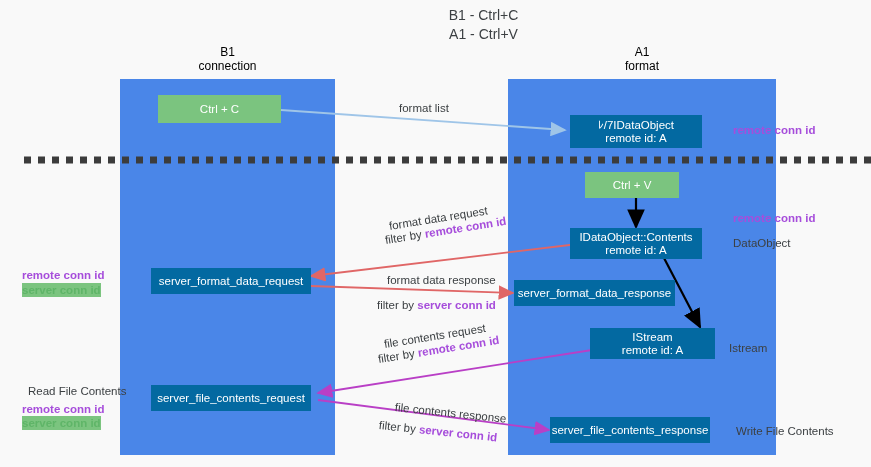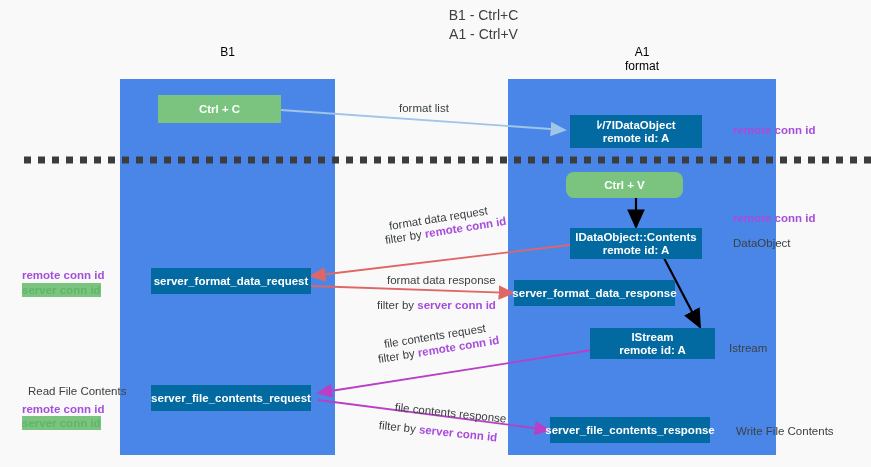--- a/index.html
+++ b/index.html
@@ -17,21 +17,20 @@
   .col{position:absolute;background:#4a86e8;}
   .colhead{position:absolute;text-align:center;font-size:12px;line-height:14px;color:#000000;}
 
   .node{
     position:absolute;
     display:flex;align-items:center;justify-content:center;
     flex-direction:column;
     color:#ffffff;font-size:11.5px;line-height:13px;
     text-align:center;box-sizing:border-box;
     padding:2px 4px;
-    font-weight:bold;
   }
   .green{background:#7bc47f;}
   .orange{background:#0369a1;}
   .node .l2{font-size:11.5px;}
 
   .lbl{position:absolute;font-size:11.5px;line-height:14px;white-space:nowrap;}
   .lbl.dark{color:#3c4043;}
   .lbl.purple{color:#a64ddb;font-weight:bold;}
   .lbl.green{color:#5fb568;font-weight:bold;}
 
@@ -48,20 +47,21 @@
 
 <div id="stage">
 
   <div id="title">
     <div>B1 - Ctrl+C</div>
     <div>A1 - Ctrl+V</div>
   </div>
 
   <div class="colhead" style="left:120px;top:45px;width:215px;">
     <div>B1</div>
+    <div>connection</div>
   </div>
   <div class="colhead" style="left:508px;top:45px;width:268px;">
     <div>A1</div>
     <div>format</div>
   </div>
 
   <div class="col" style="left:120px;top:79px;width:215px;height:376px;"></div>
   <div class="col" style="left:508px;top:79px;width:268px;height:376px;"></div>
 
   <svg id="wires" viewBox="0 0 871 467">
@@ -99,21 +99,21 @@
 
   <div class="node green" style="left:158px;top:95px;width:123px;height:28px;">
     <span>Ctrl + C</span>
   </div>
 
   <div class="node orange" style="left:570px;top:115px;width:132px;height:33px;">
     <span>ﾚ/7IDataObject</span>
     <span class="l2">remote id: A</span>
   </div>
 
-  <div class="node green" style="left:566px;top:172px;width:117px;height:26px;border-radius:8px;">
+  <div class="node green" style="left:585px;top:172px;width:94px;height:26px;">
     <span>Ctrl + V</span>
   </div>
 
   <div class="node orange" style="left:570px;top:228px;width:132px;height:31px;">
     <span>IDataObject::Contents</span>
     <span class="l2">remote id: A</span>
   </div>
 
   <div class="node orange" style="left:151px;top:268px;width:160px;height:26px;">
     <span>server_format_data_request</span>

